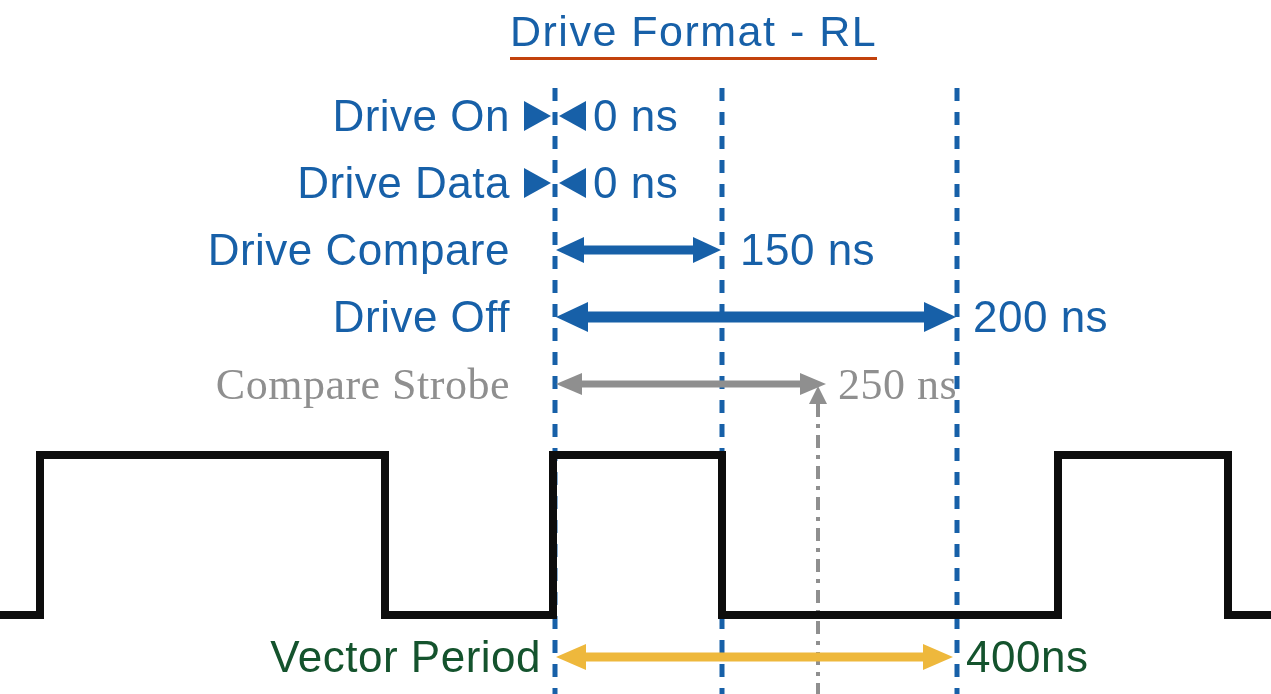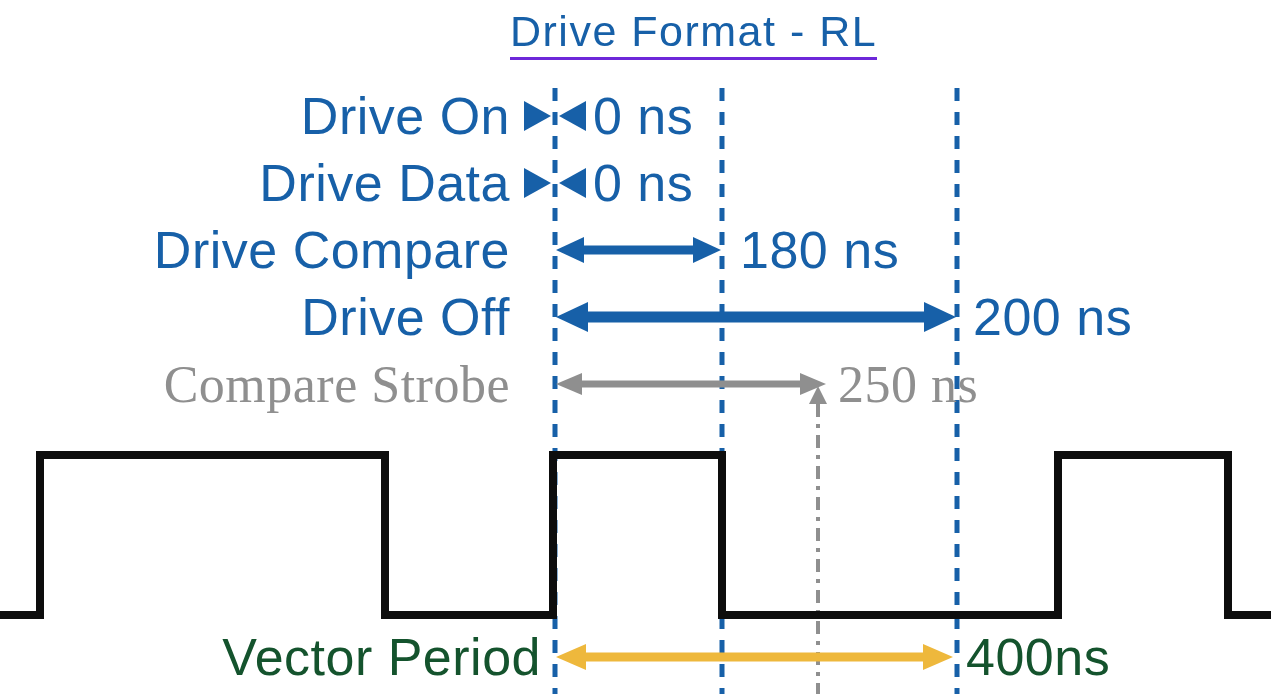--- a/index.html
+++ b/index.html
@@ -2,28 +2,28 @@
 <html><head>
 <meta charset="utf-8">
 <style>
   html,body{margin:0;padding:0;background:#fff;}
   .canvas{
     position:relative;width:1271px;height:694px;background:#ffffff;
     font-family:"Liberation Sans",sans-serif;overflow:hidden;
   }
   .abs{position:absolute;white-space:nowrap;}
   .gfx{position:absolute;left:0;top:0;}
-  .rowtext{font-size:52px;letter-spacing:.5px;line-height:48px;height:48px;}
+  .rowtext{font-size:44px;letter-spacing:.5px;line-height:48px;height:48px;}
   .ralign{text-align:right;}
   .blue{color:#1760A8;}
   .gray{color:#8F8F8F;font-family:Liberation Serif, serif;}
   .gold{color:#14532d;}
   .title{
     font-size:43px;letter-spacing:1.5px;line-height:46px;color:#1760A8;
-    border-bottom:3px solid #6d28d9;padding-bottom:3px;display:inline-block;
+    border-bottom:3px solid #c2410c;padding-bottom:3px;display:inline-block;
   }
 </style>
 </head>
 <body>
 
 <div class="canvas">
 
   <svg class="gfx" width="1271" height="694" viewBox="0 0 1271 694">
 
     <line x1="555" y1="88" x2="555" y2="694" stroke="#1760A8" stroke-width="5" stroke-dasharray="13 11"></line>
@@ -75,20 +75,20 @@
   </div>
 
   <div class="abs rowtext ralign blue" style="right:761px;top:92px;">Drive On</div>
   <div class="abs rowtext ralign blue" style="right:761px;top:159px;">Drive Data</div>
   <div class="abs rowtext ralign blue" style="right:761px;top:226px;">Drive Compare</div>
   <div class="abs rowtext ralign blue" style="right:761px;top:293px;margin-left:28px;">Drive Off</div>
   <div class="abs rowtext ralign gray" style="right:761px;top:361px;">Compare Strobe</div>
 
   <div class="abs rowtext blue" style="left:593px;top:92px;">0 ns</div>
   <div class="abs rowtext blue" style="left:593px;top:159px;">0 ns</div>
-  <div class="abs rowtext blue" style="left:740px;top:226px;">180 ns</div>
+  <div class="abs rowtext blue" style="left:740px;top:226px;">150 ns</div>
   <div class="abs rowtext blue" style="left:973px;top:293px;">200 ns</div>
   <div class="abs rowtext gray" style="left:838px;top:361px;">250 ns</div>
 
   <div class="abs rowtext ralign gold" style="right:730px;top:633px;">Vector Period</div>
   <div class="abs rowtext gold" style="left:966px;top:633px;">400ns</div>
 
 </div>
 
 </body></html>

